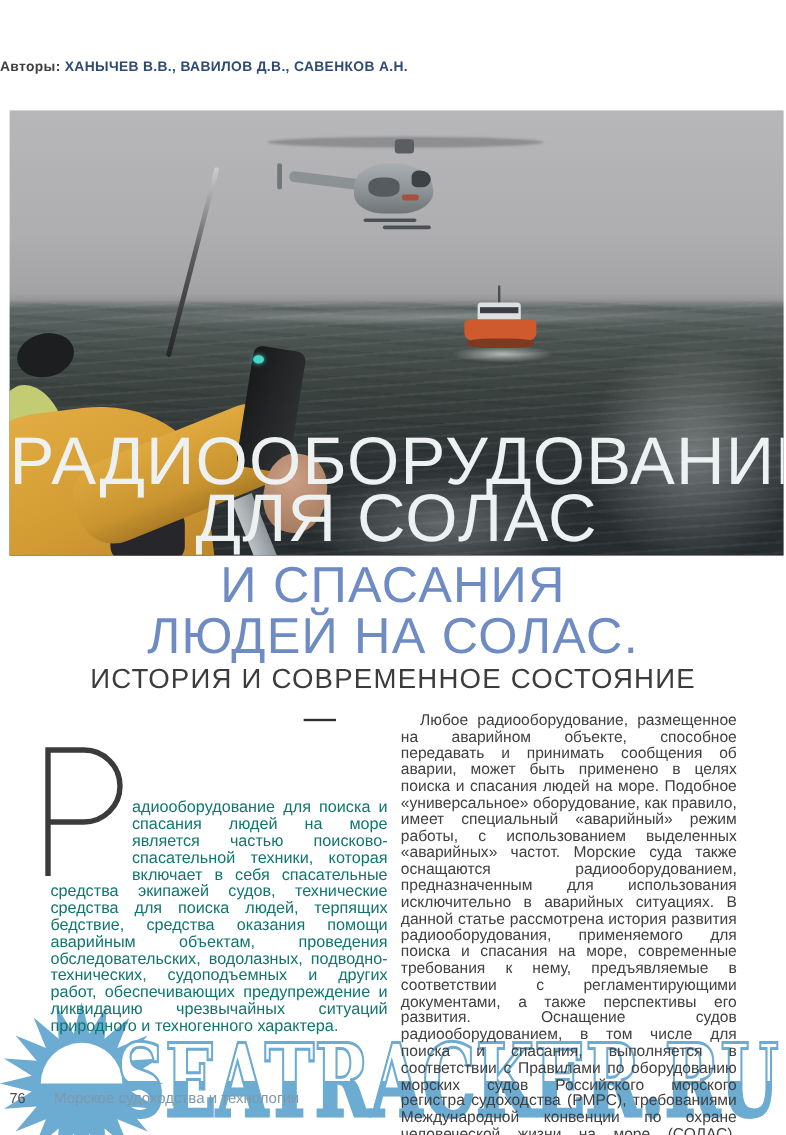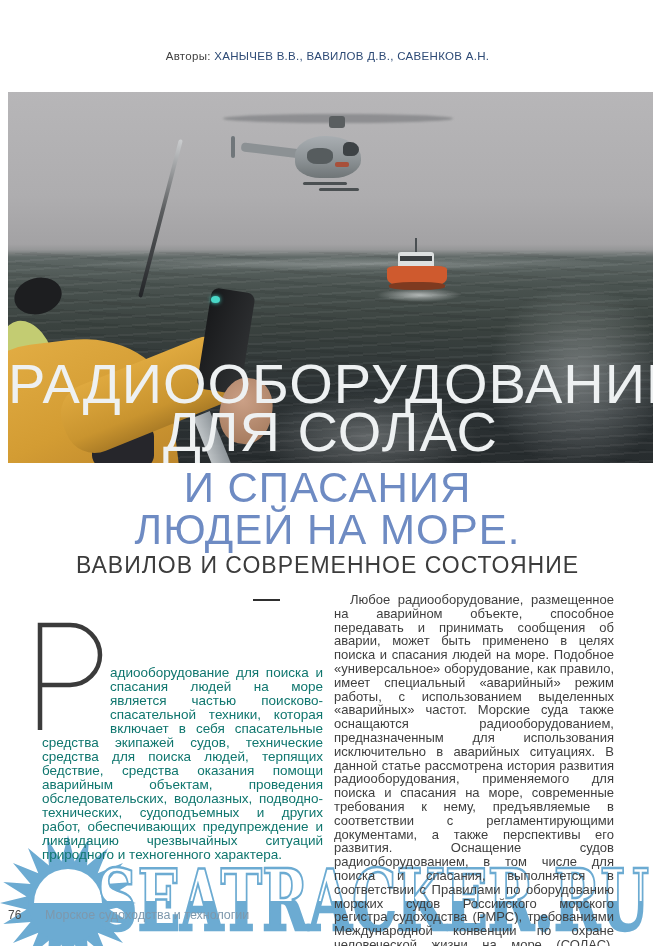--- a/index.html
+++ b/index.html
@@ -1,21 +1,21 @@
 <!DOCTYPE html>
 <html lang="ru"><head>
 <meta charset="utf-8">
 <style>
   html,body{margin:0;padding:0;background:#ffffff;}
   .page{position:relative;width:655px;height:946px;background:#fff;overflow:hidden;
         font-family:"Liberation Sans","DejaVu Sans",sans-serif;}
 
   
-  .authors{position:absolute;left:0;top:50px;width:100%;text-align:center;
-           font-size:11.5px;letter-spacing:.3px;color:#3f3f3f;}
+  .authors{position:absolute;left:0;top:50px;width:100%;
+           font-size:11.5px;letter-spacing:.3px;color:#3f3f3f;font-weight:bold;}
   .authors .names{color:#2d4a75;}
 
   
   .photo{position:absolute;left:8px;top:92px;width:645px;height:371px;overflow:hidden;
     background:linear-gradient(180deg,#b7b6b8 0%,#aeadaf 28%,#a3a2a4 41%,#969798 42.5%,
                #5f6866 44.5%,#4a5350 52%,#3a423f 63%,#2d3335 80%,#272c2e 100%);}
   .sea-tex{position:absolute;left:0;top:43%;width:100%;height:57%;opacity:.5;
     background:
       repeating-linear-gradient(176deg,rgba(255,255,255,.10) 0 2px,rgba(0,0,0,0) 2px 9px),
       repeating-linear-gradient(4deg,rgba(0,0,0,.12) 0 3px,rgba(0,0,0,0) 3px 11px);}
@@ -173,22 +173,22 @@
       <div class="fist"></div>
     </div>
 
     <div class="photo-title">
       <div>РАДИООБОРУДОВАНИЕ</div>
       <div>ДЛЯ СОЛАС</div>
     </div>
   </div>
 
   <div class="title-blue t3">И СПАСАНИЯ</div>
-  <div class="title-blue t4">ЛЮДЕЙ НА МОРЕ.</div>
-  <div class="subtitle">ВАВИЛОВ И СОВРЕМЕННОЕ СОСТОЯНИЕ</div>
+  <div class="title-blue t4">ЛЮДЕЙ НА СОЛАС.</div>
+  <div class="subtitle">ИСТОРИЯ И СОВРЕМЕННОЕ СОСТОЯНИЕ</div>
 
   <div class="divider"></div>
 
   <svg class="dropcap" width="80" height="110" viewBox="0 0 80 110">
     <path d="M12 110 L12 5 L42 5 A30 30 0 0 1 42 65 L12 65" fill="none" stroke="#3b3b3b" stroke-width="4.5"></path>
   </svg>
 
   <div class="colL">
     <span class="spacer"></span><span>адиооборудование для поиска и спасания людей на море является частью поисково-спасательной техники, которая включает в себя спасательные средства экипажей судов, технические средства для поиска людей, терпящих бедствие, средства оказания помощи аварийным объектам, проведения обследовательских, водолазных, подводно-технических, судоподъемных и других работ, обеспечивающих предупреждение и ликвидацию чрезвычайных ситуаций природного и техногенного характера.</span>
   </div>

